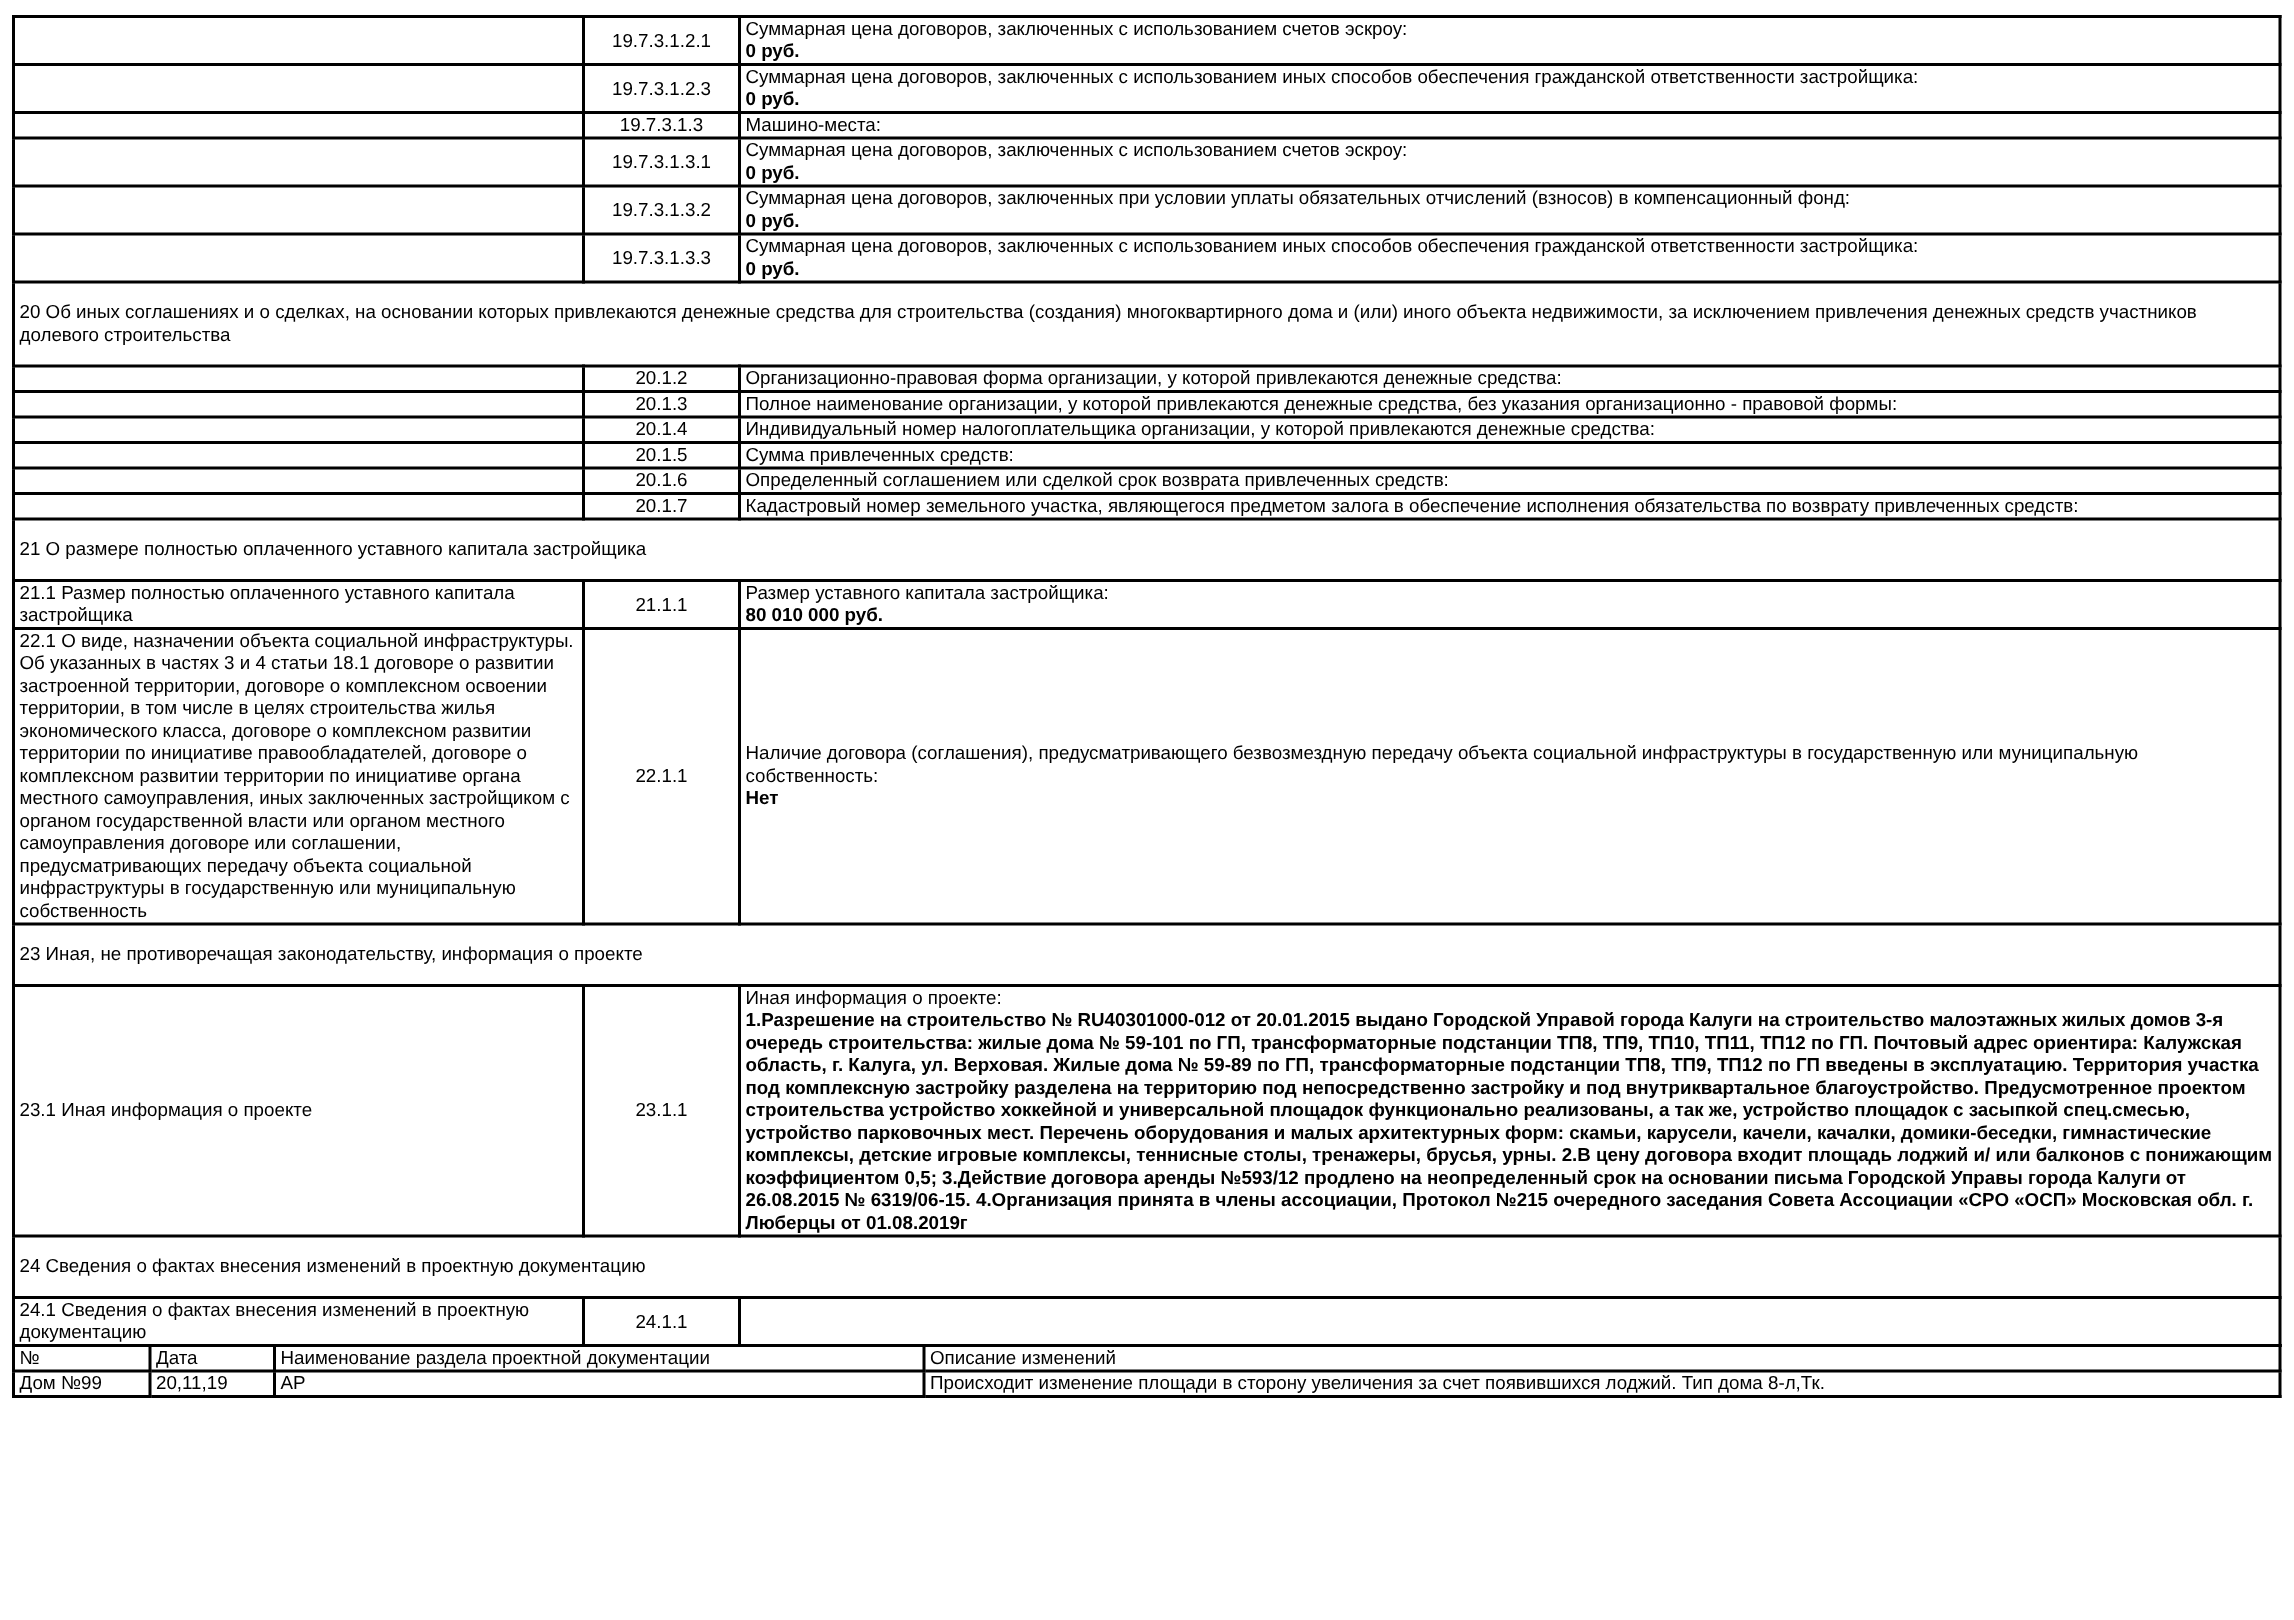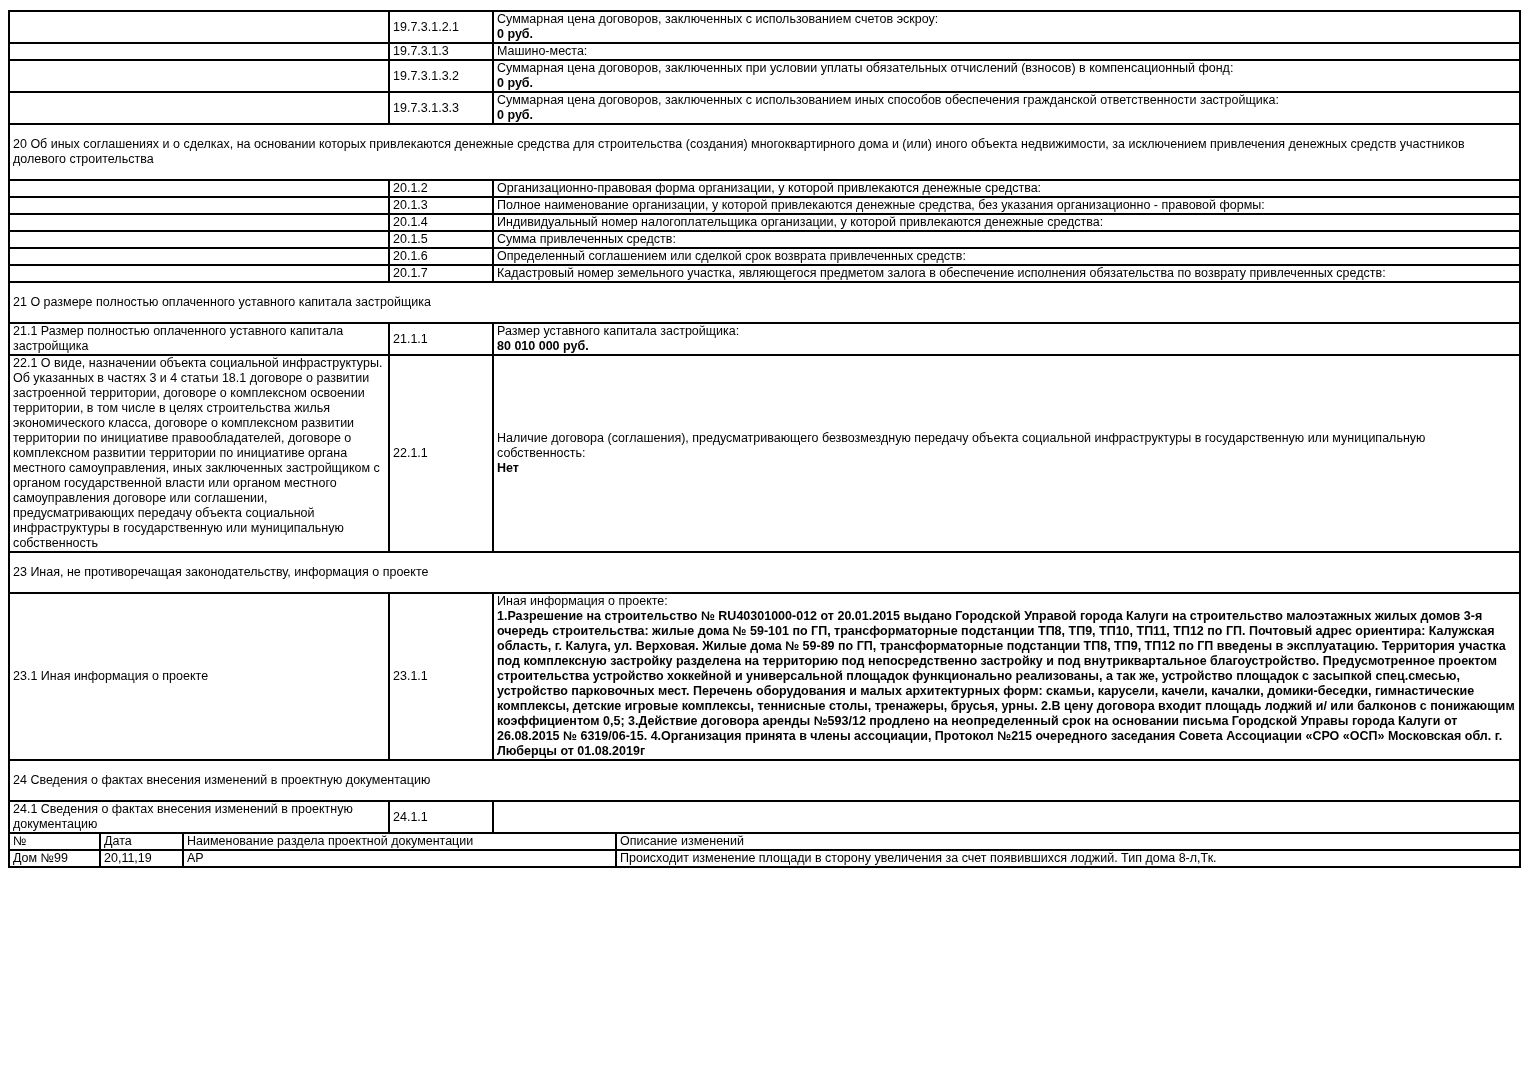--- a/index.html
+++ b/index.html
@@ -22,21 +22,21 @@
     table-layout: fixed;
     width: 1513px;
   }
   td {
     border: 2px solid #000;
     padding: 0 3px;
     vertical-align: middle;
     word-wrap: break-word;
   }
   .c1 { width: 372px; }
-  .c2 { width: 96px; }
+  .c2 { width: 96px; text-align: center; }
   .c3 { }
   td.sec { padding: 12px 3px; }
   .val { font-weight: bold; }
   table.changes { margin-top: -2px; }
   .h0 { width: 83px; }
   .h1 { width: 75px; }
   .h2 { width: 425px; }
   .h3 { }
 </style>
 </head>
@@ -49,23 +49,39 @@
         <tr>
     <td class="c1"></td>
     <td class="c2">19.7.3.1.2.1</td>
     <td class="c3">
       <div>Суммарная цена договоров, заключенных с использованием счетов эскроу:</div>
       <div class="val">0 руб.</div>
     </td>
   </tr>
   <tr>
     <td class="c1"></td>
+    <td class="c2">19.7.3.1.2.3</td>
+    <td class="c3">
+      <div>Суммарная цена договоров, заключенных с использованием иных способов обеспечения гражданской ответственности застройщика:</div>
+      <div class="val">0 руб.</div>
+    </td>
+  </tr>
+  <tr>
+    <td class="c1"></td>
     <td class="c2">19.7.3.1.3</td>
     <td class="c3">
       <div>Машино-места:</div>
+    </td>
+  </tr>
+  <tr>
+    <td class="c1"></td>
+    <td class="c2">19.7.3.1.3.1</td>
+    <td class="c3">
+      <div>Суммарная цена договоров, заключенных с использованием счетов эскроу:</div>
+      <div class="val">0 руб.</div>
     </td>
   </tr>
   <tr>
     <td class="c1"></td>
     <td class="c2">19.7.3.1.3.2</td>
     <td class="c3">
       <div>Суммарная цена договоров, заключенных при условии уплаты обязательных отчислений (взносов) в компенсационный фонд:</div>
       <div class="val">0 руб.</div>
     </td>
   </tr>

